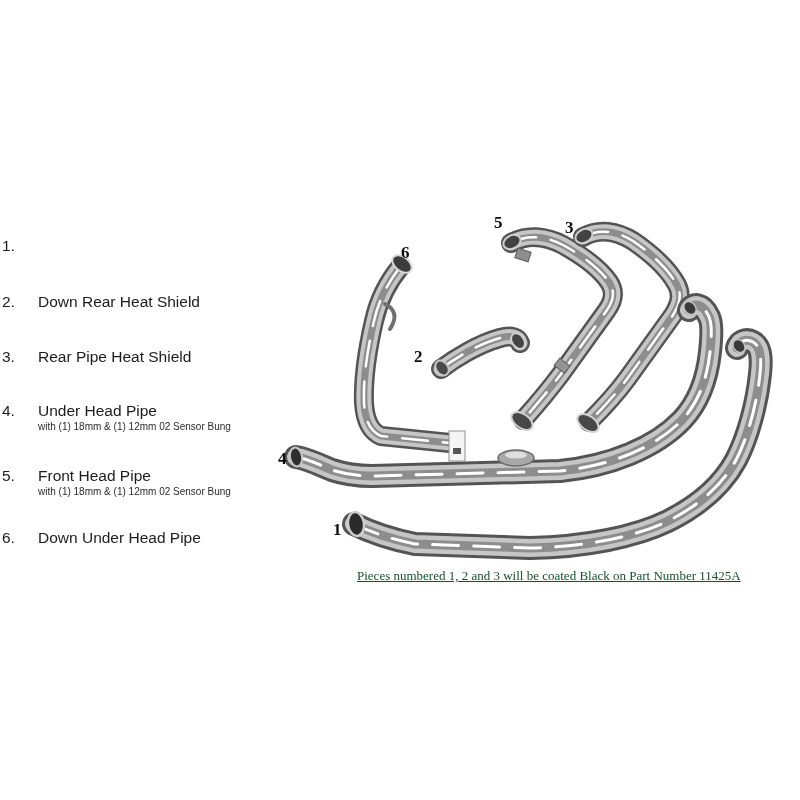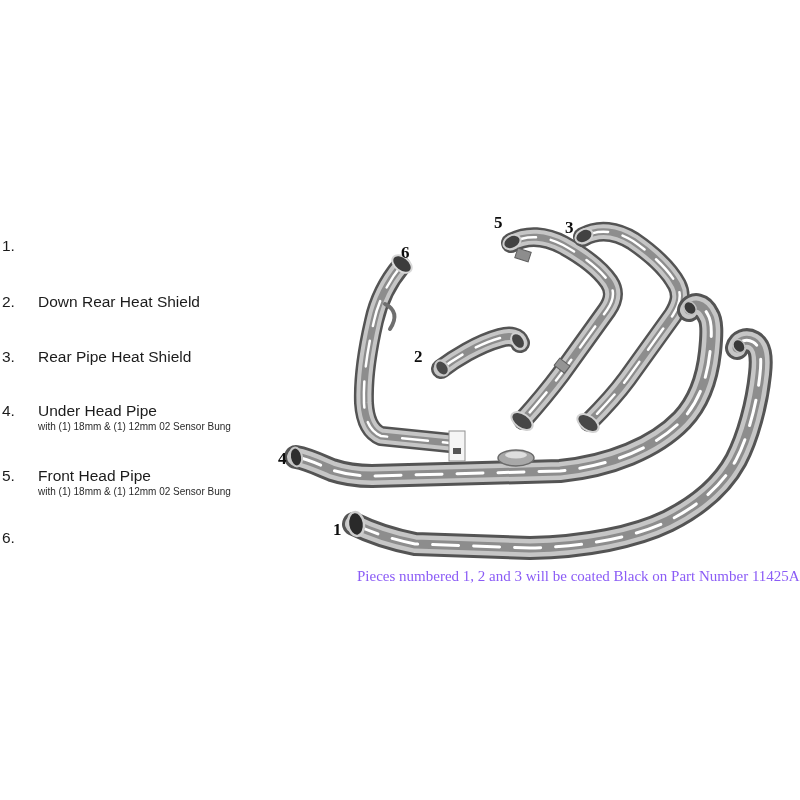--- a/index.html
+++ b/index.html
@@ -70,23 +70,24 @@
   .po.big { stroke-width: 24; }
   .pm.big { stroke-width: 18; }
   .pc.big { stroke-width: 9; }
   .ph.big { stroke-width: 3; }
   
   .caption {
     position: absolute;
     left: 357px;
     top: 568px;
     font-family: "Liberation Serif", serif;
-    font-size: 15px;
-    color: #8b5cf6;
+    font-size: 13px;
+    color: #14532d;
     white-space: nowrap;
+    text-decoration: underline;
   }
 </style>
 </head>
 <body>
 
 <div class="canvas">
 
   <div class="parts-list">
 
     <div class="pl-item" style="top:237px">
@@ -114,20 +115,21 @@
     <div class="pl-item" style="top:467px">
       <span class="pl-num">5.</span>
       <div class="pl-text">
         <span class="pl-label">Front Head Pipe</span>
         <div class="pl-sub">with (1) 18mm &amp; (1) 12mm 02 Sensor Bung</div>
       </div>
     </div>
 
     <div class="pl-item" style="top:529px">
       <span class="pl-num">6.</span>
+      <div class="pl-text"><span class="pl-label">Down Under Head Pipe</span></div>
     </div>
 
   </div>
 
   <div class="diagram">
     <svg width="800" height="400" viewBox="0 0 800 400">
       <defs>
         <path id="p5" d="M 511 53 C 527 44, 546 46, 563 55 C 583 66, 600 79, 609 92 C 615 101, 614 110, 607 120 L 561 184 C 549 200, 532 220, 523 230"></path>
         <path id="p3" d="M 583 47 C 599 38, 617 41, 633 51 C 652 64, 669 80, 677 95 C 682 105, 680 114, 673 125 L 627 189 C 616 204, 598 223, 589 232"></path>
         <path id="p6" d="M 401 76 C 391 88, 379 108, 374 131 C 368 157, 363 186, 364 213 C 365 229, 369 241, 381 246 L 450 253"></path>

